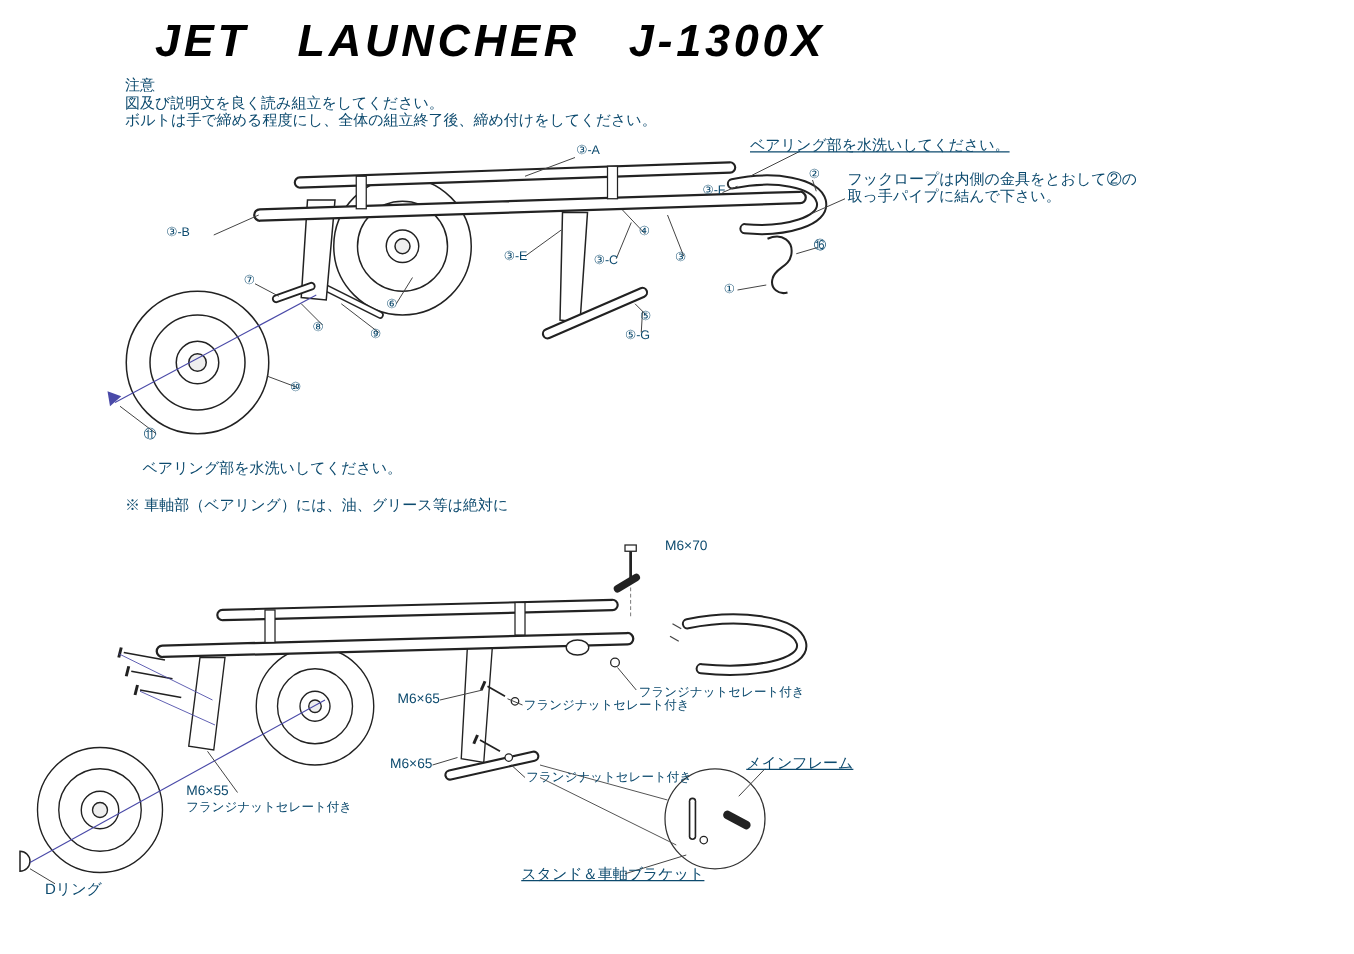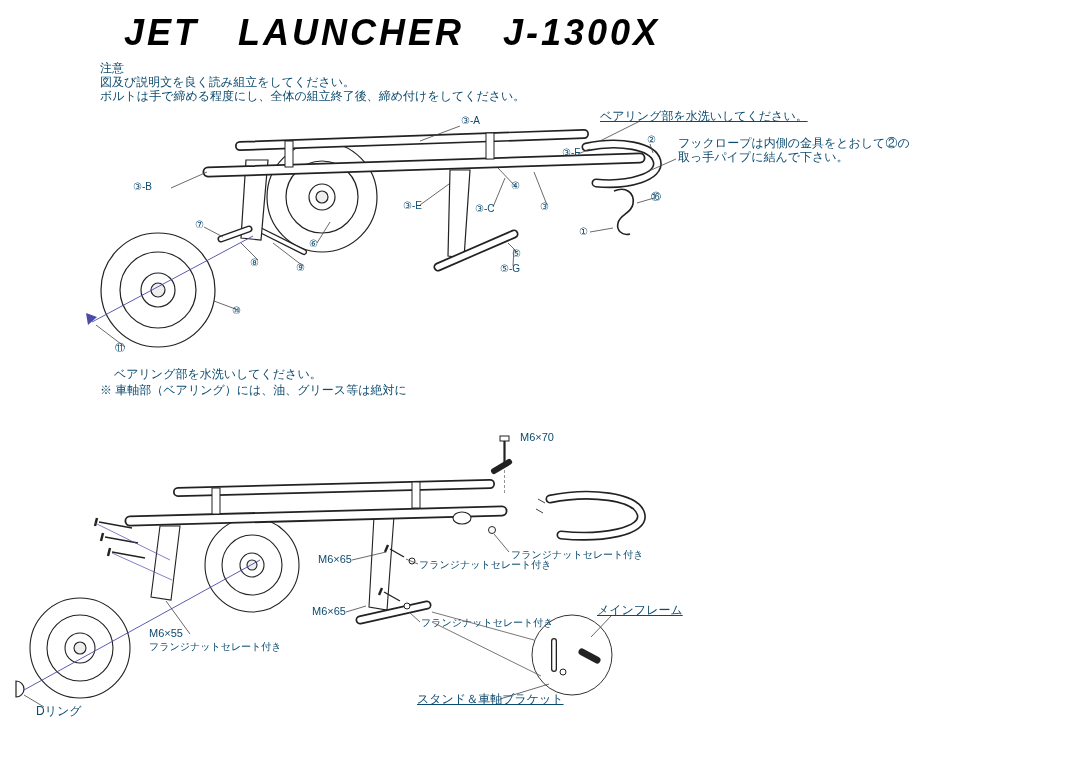--- a/index.html
+++ b/index.html
@@ -184,24 +184,24 @@
   <div class="lbl circ" style="left:500px;top:263px">⑤-G</div>
   <div class="lbl circ" style="left:309px;top:238px">⑥</div>
   <div class="lbl circ" style="left:195px;top:219px">⑦</div>
   <div class="lbl circ" style="left:250px;top:257px">⑧</div>
   <div class="lbl circ" style="left:296px;top:262px">⑨</div>
   <div class="lbl circ" style="left:232px;top:305px">⑩</div>
   <div class="lbl circ" style="left:115px;top:342px">⑪</div>
 
   <div class="lbl" style="left:100px;top:368px">
     <div style="margin-left:14px">ベアリング部を水洗いしてください。</div>
-    <div style="margin-top:2px">※ 車軸部（ベアリング）には、油、グリース等は絶対に</div>
+    <div style="margin-top:16px">※ 車軸部（ベアリング）には、油、グリース等は絶対に</div>
   </div>
 
-  <div class="lbl md" style="left:520px;top:431px">M6×70</div>
+  <div class="lbl md" style="left:532px;top:431px">M6×70</div>
   <div class="lbl sm" style="left:511px;top:549px">フランジナットセレート付き</div>
   <div class="lbl md" style="left:318px;top:553px">M6×65</div>
   <div class="lbl sm" style="left:419px;top:559px">フランジナットセレート付き</div>
   <div class="lbl md" style="left:312px;top:605px">M6×65</div>
   <div class="lbl sm" style="left:421px;top:617px">フランジナットセレート付き</div>
   <div class="lbl md" style="left:149px;top:627px">M6×55</div>
   <div class="lbl sm" style="left:149px;top:641px">フランジナットセレート付き</div>
   <div class="lbl ul" style="left:597px;top:604px">メインフレーム</div>
   <div class="lbl ul" style="left:417px;top:693px">スタンド＆車軸ブラケット</div>
   <div class="lbl" style="left:36px;top:705px">Dリング</div>

